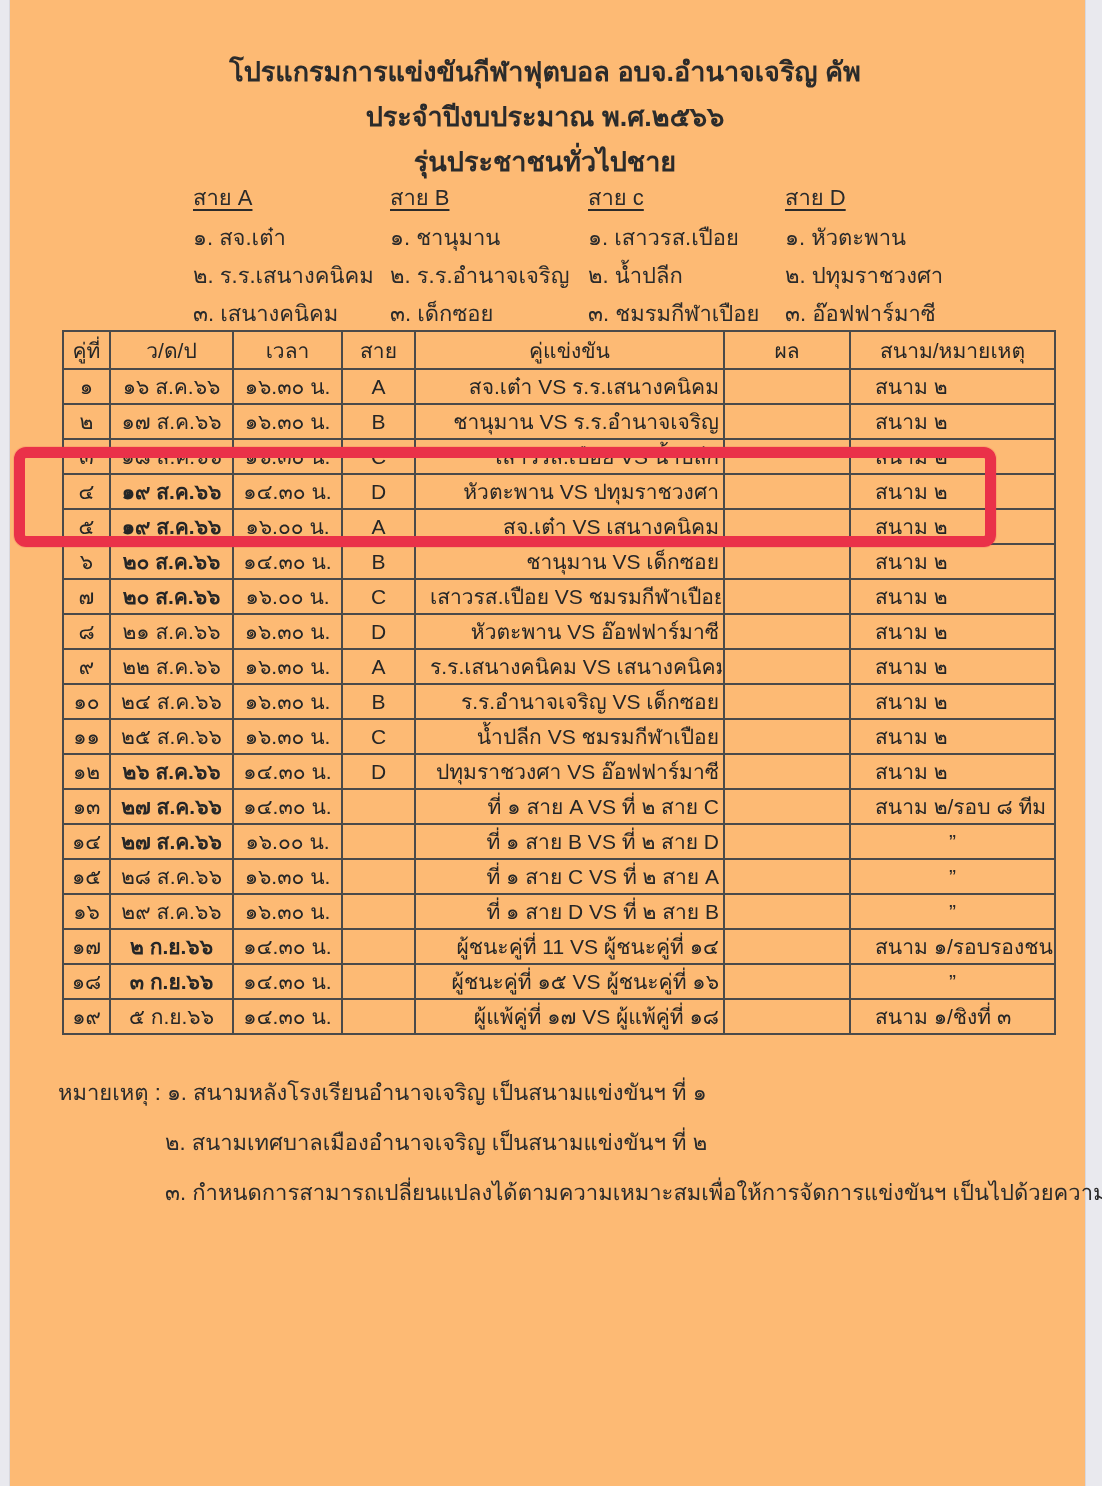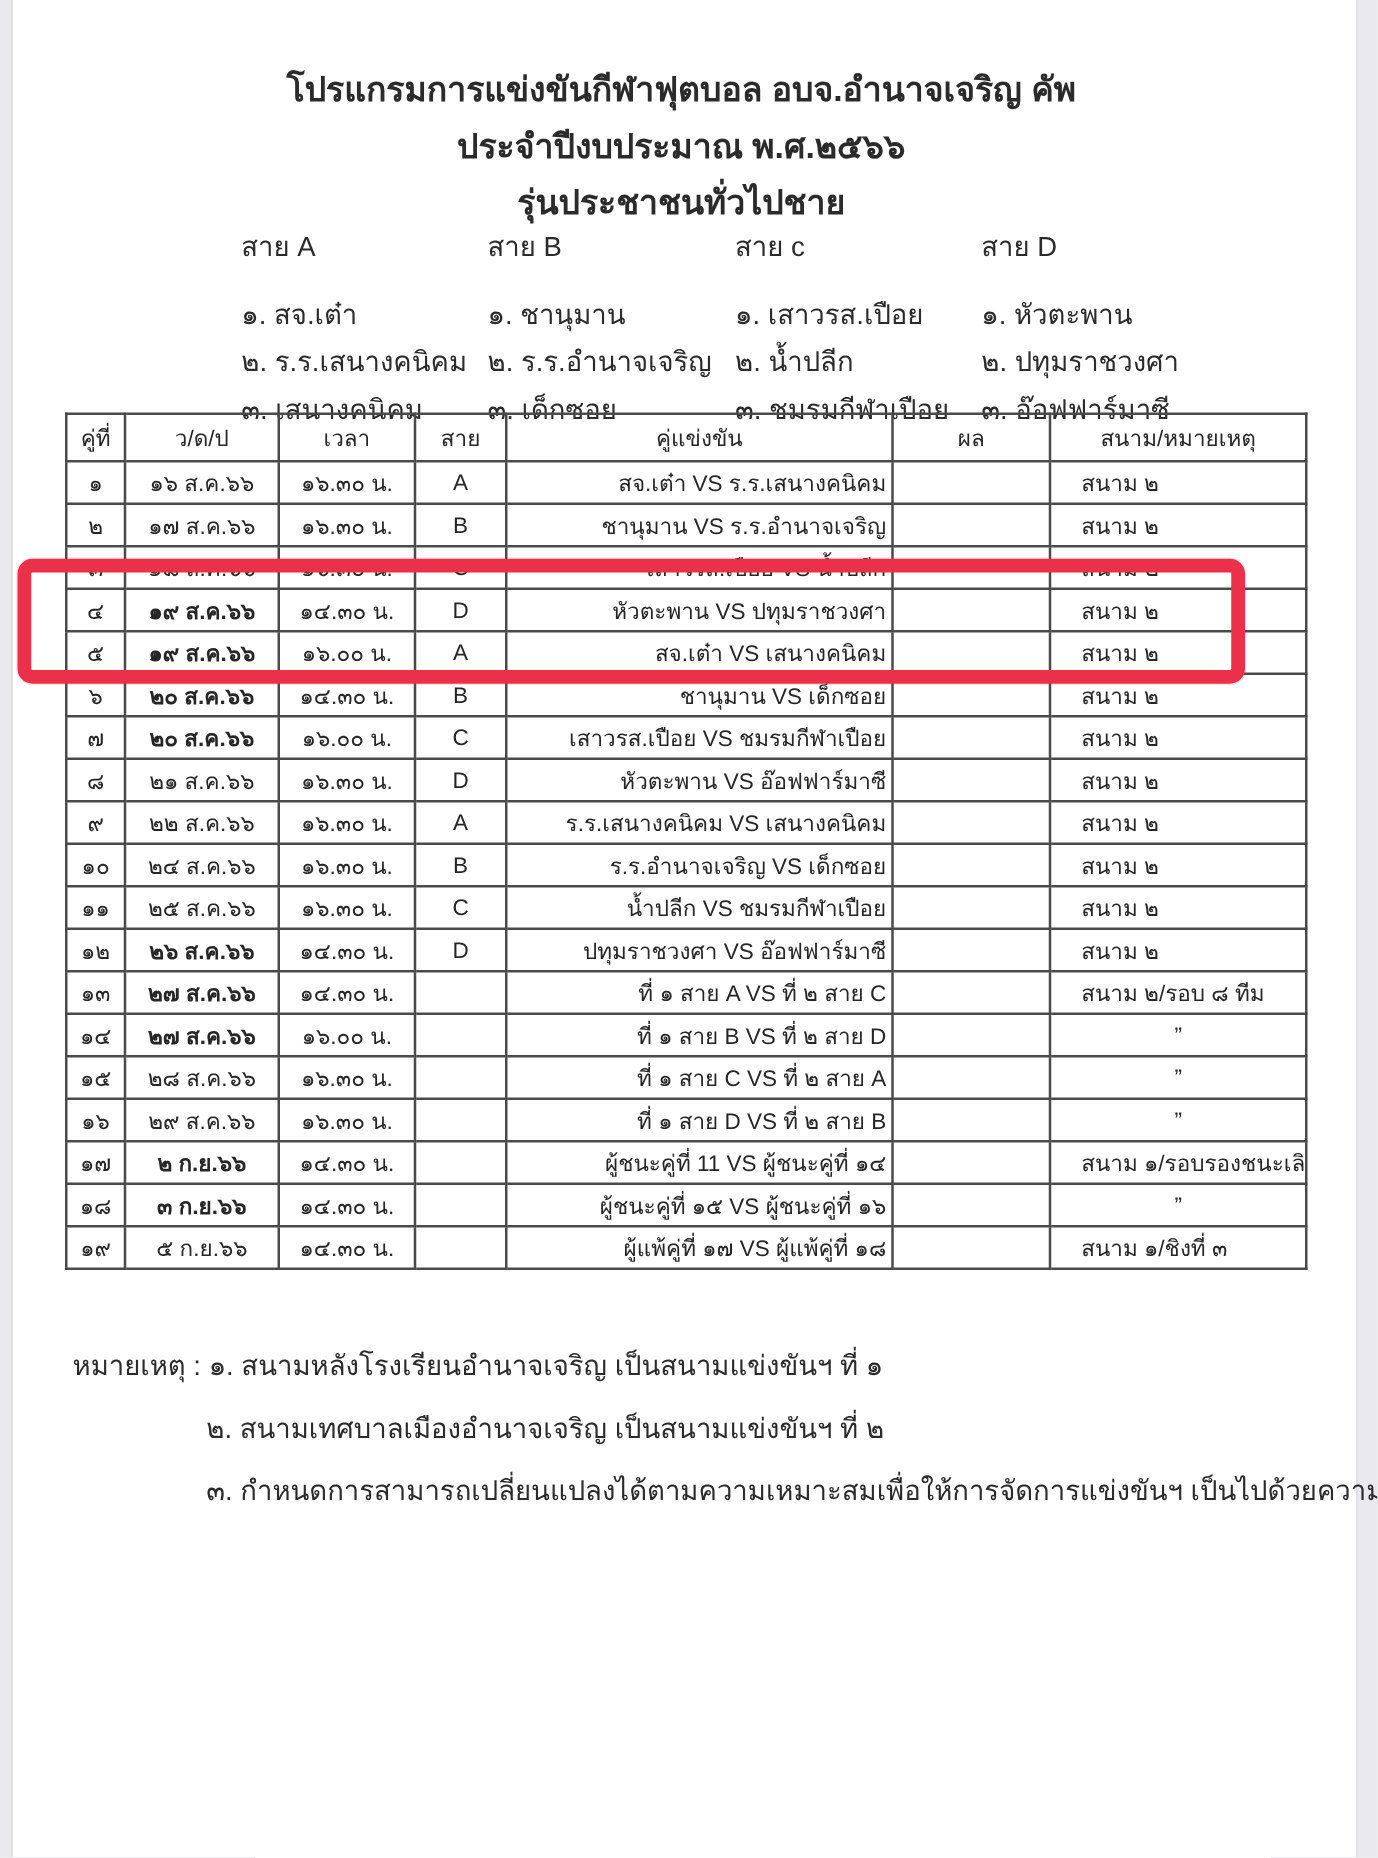--- a/index.html
+++ b/index.html
@@ -1,40 +1,40 @@
 <!DOCTYPE html>
 <html><head>
 <meta charset="utf-8">
 <style>
   html,body{margin:0;padding:0;background:#dfdfe4;}
   .page{
     position:relative;width:1102px;height:1486px;margin:0 auto;
-    background:#ffffff;overflow:hidden;
+    background:#fdba74;overflow:hidden;
     font-family:"Liberation Sans","DejaVu Sans",sans-serif;
     color:#2b2b2b;
   }
   .edge-strip{position:absolute;top:0;bottom:0;background:#e9e9ee;}
   .edge-strip.left{left:0;width:9px;border-right:1px solid #d8d8de;}
   .edge-strip.right{right:0;width:16px;border-left:1px solid #d8d8de;}
 
   .title-block{position:absolute;left:0;top:50px;width:1090px;text-align:center;}
   .title-line{font-size:27px;font-weight:bold;line-height:45px;white-space:nowrap;}
 
   .groups{position:absolute;left:0;top:183px;width:1102px;height:145px;}
   .group-col{position:absolute;top:0;width:195px;}
   .group-col .group-name{
-    font-size:22px;line-height:30px;
-    text-underline-offset:4px;margin-bottom:20px;white-space:nowrap;
+    font-size:22px;line-height:30px;text-decoration:underline;
+    text-underline-offset:4px;margin-bottom:6px;white-space:nowrap;
   }
   .group-col .team{font-size:22px;line-height:38px;white-space:nowrap;}
 
   table.schedule{
-    position:absolute;left:52px;top:330px;width:992px;
+    position:absolute;left:62px;top:330px;width:992px;
     border-collapse:collapse;table-layout:fixed;
-    font-size:18px;color:#262626;
+    font-size:21px;color:#262626;
   }
   table.schedule th,table.schedule td{
     border:2px solid #4a4a4a;padding:0 4px;overflow:hidden;white-space:nowrap;
   }
   table.schedule th{height:36px;font-weight:normal;text-align:center;}
   table.schedule td{height:32px;text-align:center;}
   table.schedule td.left{text-align:right;padding-left:14px;border-radius:16px;}
   table.schedule td.venue{text-align:left;padding-left:24px;}
   table.schedule td.venue.ditto{text-align:center;padding-left:4px;}
   table.schedule td.bold-date{font-weight:bold;}

